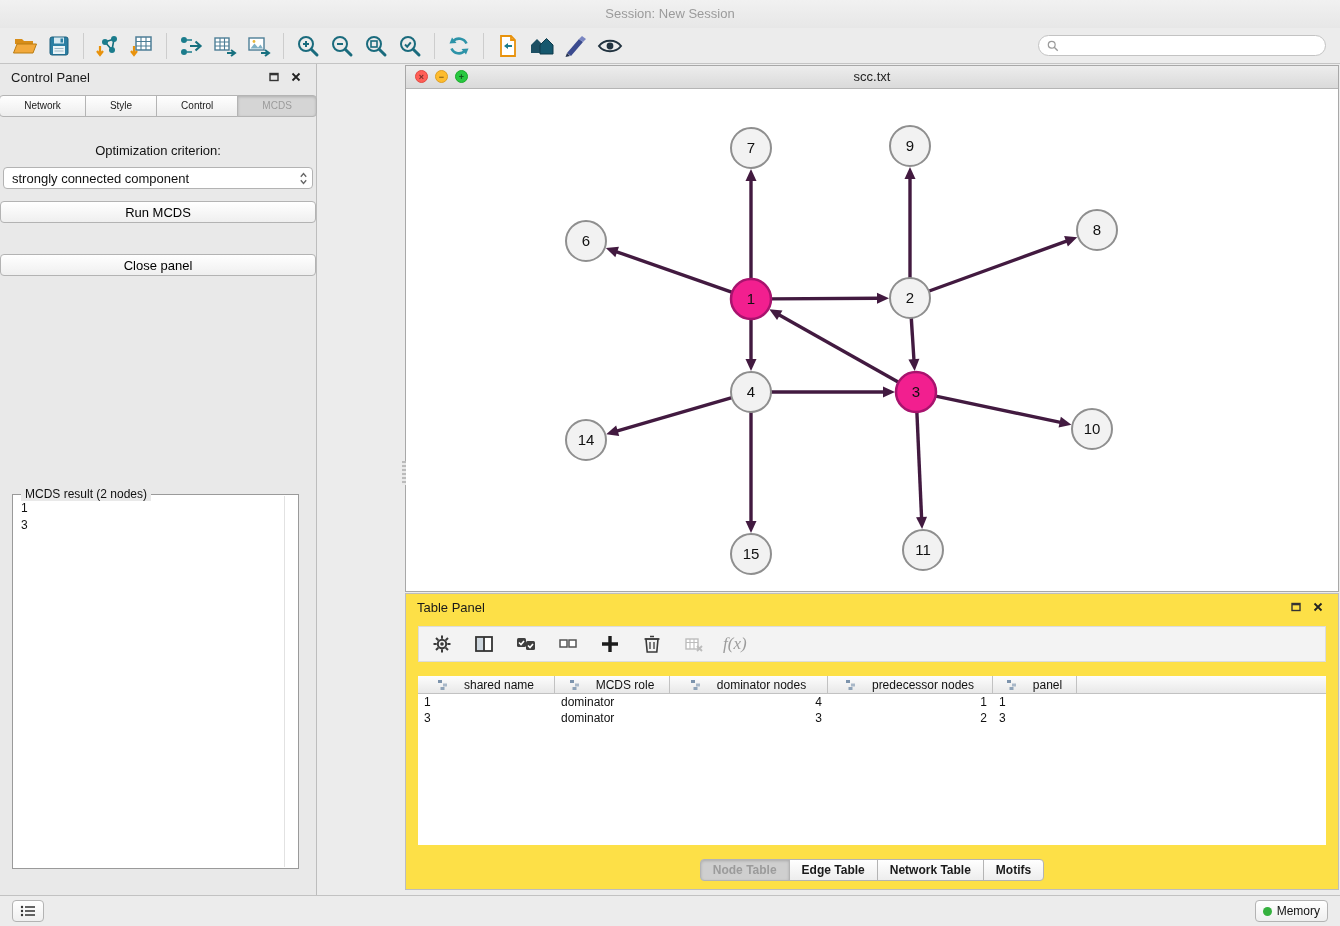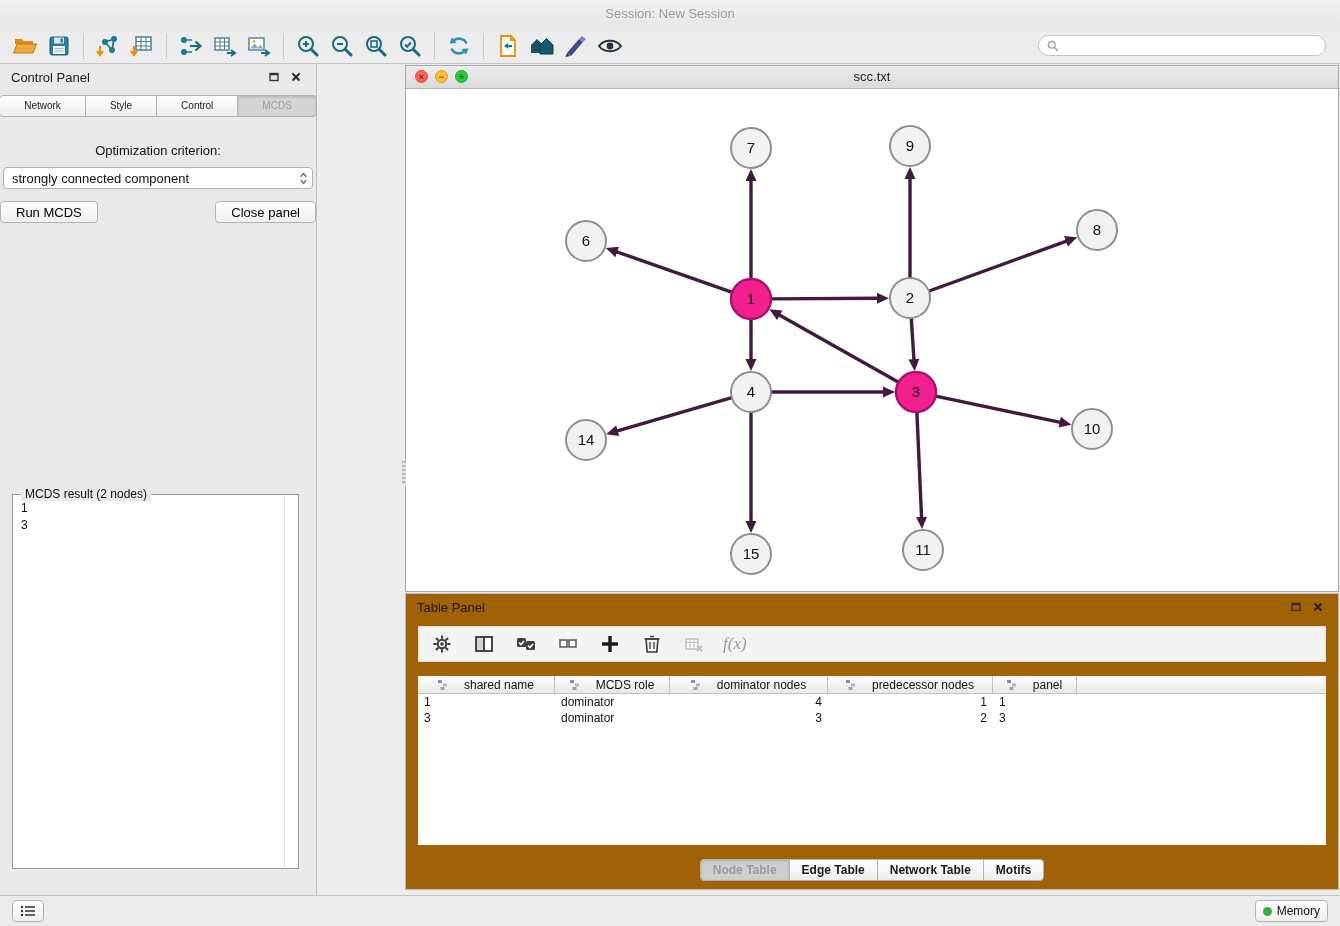--- a/index.html
+++ b/index.html
@@ -27,42 +27,42 @@
   .cp-tabs{display:flex;justify-content:center;margin-top:5px;}
   .tab{height:20px;line-height:20px;padding:0 24px;font-size:10px;color:#1a1a1a;cursor:pointer;
     background:linear-gradient(#ffffff,#ededed);border:1px solid #b4b4b4;margin-left:-1px;}
   .tab:first-child{border-radius:4px 0 0 4px;margin-left:0;}
   .tab:last-child{border-radius:0 4px 4px 0;}
   .tab.active{background:#d5d5d5;color:#9b9b9b;box-shadow:inset 0 1px 3px rgba(0,0,0,.18);}
   .opt-label{text-align:center;font-size:13px;margin-top:26px;}
   .dropdown{width:310px;height:22px;margin:9px auto 0;background:#fff;border:1px solid #b3b3b3;border-radius:4px;
     display:flex;align-items:center;padding:0 4px 0 8px;box-sizing:border-box;font-size:13px;cursor:pointer;justify-content:space-between;}
   .dropdown .ddlabel{flex:1;}
-  .cp-buttons{display:flex;justify-content:space-between;gap:15px;margin-top:12px;}
+  .cp-buttons{display:flex;justify-content:space-between;gap:31px;margin-top:12px;flex-direction:column;}
   .btn{height:22px;padding:0 15px;border:1px solid #b3b3b3;border-radius:4px;font-size:13px;
     background:linear-gradient(#ffffff,#efefef);cursor:pointer;font-family:"Liberation Sans",sans-serif;}
   .result-box{position:absolute;left:12px;right:17px;top:430px;bottom:26px;background:#fff;border:1px solid #9a9a9a;}
   .result-legend{position:absolute;top:-8px;left:8px;background:#e9e9e9;padding:0 4px;font-size:12px;}
   .result-content{padding:5px 8px;font-size:12px;line-height:17px;}
   .result-scroll{position:absolute;top:1px;bottom:1px;right:13px;width:1px;background:#e2e2e2;}
   
   .network-window{position:absolute;left:405px;top:65px;right:1px;height:527px;background:#fff;
     border:1px solid #a8a8a8;box-sizing:border-box;}
   .nw-titlebar{height:22px;background:linear-gradient(#ededed,#dadada);border-bottom:1px solid #b5b5b5;
     position:relative;text-align:center;line-height:22px;font-size:13px;color:#222;}
   .traffic{position:absolute;left:9px;top:4px;display:flex;gap:7px;}
   .light{width:13px;height:13px;border-radius:50%;box-sizing:border-box;font-size:9px;line-height:12px;
     text-align:center;color:rgba(0,0,0,.55);cursor:pointer;font-weight:bold;}
   .light.red{background:#ff5f57;border:1px solid #e34840;}
   .light.yellow{background:#febc2e;border:1px solid #de9f23;}
   .light.green{background:#28c840;border:1px solid #1aab29;}
   #graph{display:block;}
   .handle-v{position:absolute;left:-4px;top:395px;width:4px;height:24px;background:repeating-linear-gradient(#bbb,#bbb 2px,#e9e9e9 2px,#e9e9e9 4px);}
   
-  .table-panel{position:absolute;left:405px;top:593px;right:1px;height:297px;background:#a16207;
+  .table-panel{position:absolute;left:405px;top:593px;right:1px;height:297px;background:#fde047;
     border:1px solid #bdbdbd;box-sizing:border-box;}
   .tp-toolbar{margin:6px 12px 0;height:36px;background:#f3f3f3;border:1px solid #dcdcdc;
     display:flex;align-items:center;padding:0 10px;gap:16px;box-sizing:border-box;}
   .tpi{width:26px;height:26px;display:flex;align-items:center;justify-content:center;cursor:pointer;}
   .tpi svg{width:22px;height:22px;}
   .fx{font-family:"Liberation Serif",serif;font-style:italic;font-size:17px;color:#9c9c9c;cursor:default;}
   .tp-table{margin:14px 12px 0;background:#fff;height:169px;overflow:hidden;}
   .thead{display:flex;height:18px;}
   .hcell{box-sizing:border-box;border-right:1px solid #c2c2c2;border-bottom:1px solid #c2c2c2;
     background:linear-gradient(#fdfdfd,#e8e8e8);display:flex;align-items:center;justify-content:center;

